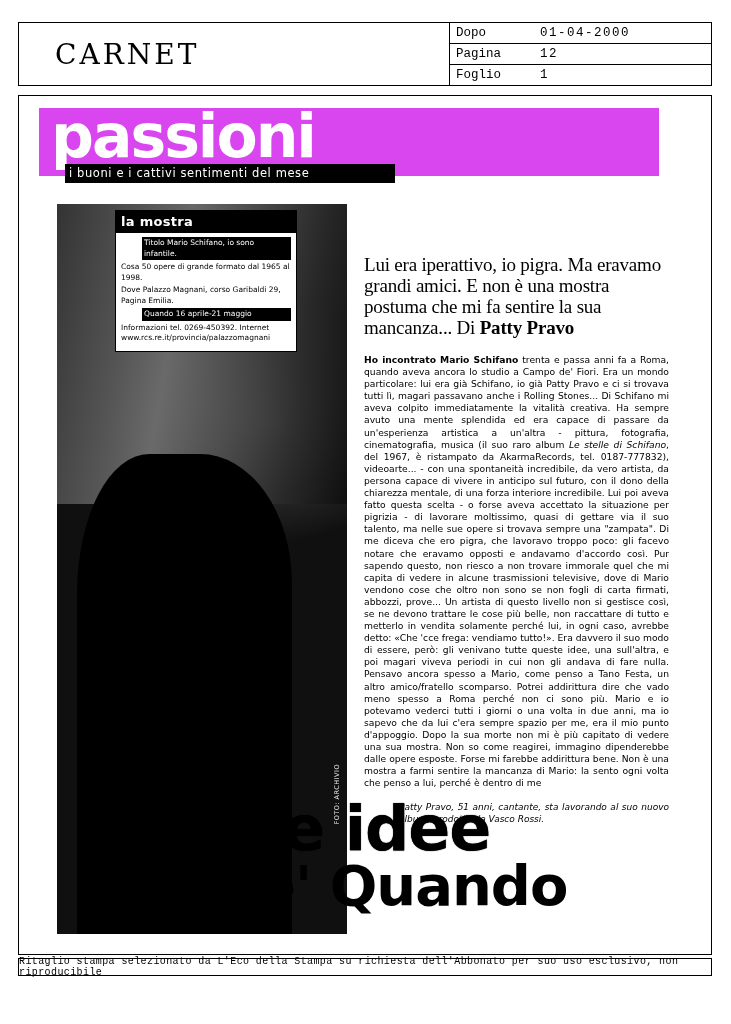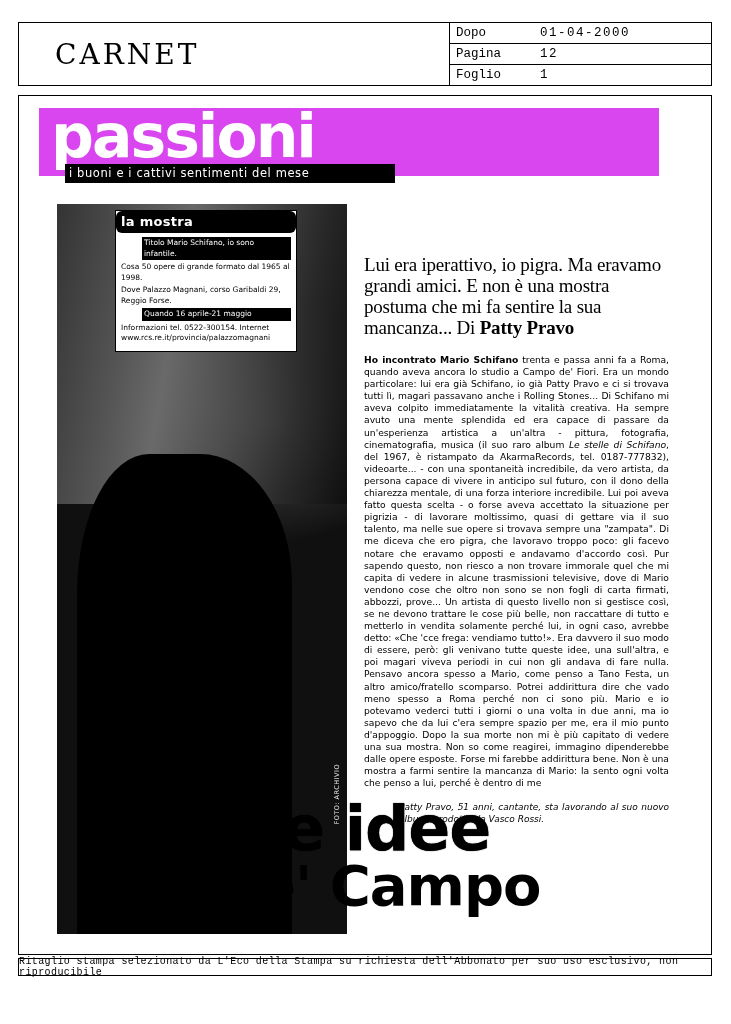--- a/index.html
+++ b/index.html
@@ -160,21 +160,20 @@
     box-sizing: border-box;
   }
   .mostra-title {
     background: #000;
     color: #fff;
     font-family: "DejaVu Sans", sans-serif;
     font-weight: bold;
     font-size: 13px;
     padding: 3px 5px 4px 5px;
     letter-spacing: .3px;
-    border-radius: 6px;
   }
   .mostra-body {
     padding: 4px 5px 5px 5px;
     font-size: 7.5px;
     line-height: 10.5px;
     font-family: "DejaVu Sans", sans-serif;
   }
   .mostra-line { margin-bottom: 2px; }
   .mostra-line.inv { background:#000; color:#fff; padding:1px 2px; display:block;margin-left:21px; }
 
@@ -304,30 +303,30 @@
       <div class="photo-wall"></div>
       <div class="photo-figure"></div>
       <div class="photo-head"></div>
       <div class="photo-credit">FOTO: ARCHIVIO</div>
 
       <div class="mostra">
         <div class="mostra-title">la mostra</div>
         <div class="mostra-body">
           <div class="mostra-line inv">Titolo Mario Schifano, io sono infantile.</div>
           <div class="mostra-line">Cosa 50 opere di grande formato dal 1965 al 1998.</div>
-          <div class="mostra-line">Dove Palazzo Magnani, corso Garibaldi 29, Reggio Forse.</div>
+          <div class="mostra-line">Dove Palazzo Magnani, corso Garibaldi 29, Pagina Emilia.</div>
           <div class="mostra-line inv">Quando 16 aprile-21 maggio</div>
-          <div class="mostra-line">Informazioni  tel. 0522-300154. Internet www.rcs.re.it/provincia/palazzomagnani</div>
+          <div class="mostra-line">Informazioni  tel. 0269-450392. Internet www.rcs.re.it/provincia/palazzomagnani</div>
         </div>
       </div>
     </div>
 
     <div class="bigtitle">
       <div class="bigtitle-1">Le mie idee</div>
-      <div class="bigtitle-2">de' Campo</div>
+      <div class="bigtitle-2">de' Quando</div>
     </div>
 
     <div class="article">
       <div class="kicker">
         <span>Lui era iperattivo, io pigra. Ma eravamo grandi amici. E non è una mostra postuma che mi fa sentire la sua mancanza... Di </span><b>Patty Pravo</b>
       </div>
       <div class="body-text">
         <b>Ho incontrato Mario Schifano</b><span> trenta e passa anni fa a Roma, quando aveva ancora lo studio a Campo de' Fiori. Era un mondo particolare: lui era già Schifano, io già Patty Pravo e ci si trovava tutti lì, magari passavano anche i Rolling Stones... Di Schifano mi aveva colpito immediatamente la vitalità creativa. Ha sempre avuto una mente splendida ed era capace di passare da un'esperienza artistica a un'altra - pittura, fotografia, cinematografia, musica (il suo raro album </span><i>Le stelle di Schifano</i><span>, del 1967, è ristampato da AkarmaRecords, tel. 0187-777832), videoarte... - con una spontaneità incredibile, da vero artista, da persona capace di vivere in anticipo sul futuro, con il dono della chiarezza mentale, di una forza interiore incredibile. Lui poi aveva fatto questa scelta - o forse aveva accettato la situazione per pigrizia - di lavorare moltissimo, quasi di gettare via il suo talento, ma nelle sue opere si trovava sempre una "zampata". Di me diceva che ero pigra, che lavoravo troppo poco: gli facevo notare che eravamo opposti e andavamo d'accordo così. Pur sapendo questo, non riesco a non trovare immorale quel che mi capita di vedere in alcune trasmissioni televisive, dove di Mario vendono cose che oltro non sono se non fogli di carta firmati, abbozzi, prove... Un artista di questo livello non si gestisce così, se ne devono trattare le cose più belle, non raccattare di tutto e metterlo in vendita solamente perché lui, in ogni caso, avrebbe detto: «Che 'cce frega: vendiamo tutto!». Era davvero il suo modo di essere, però: gli venivano tutte queste idee, una sull'altra, e poi magari viveva periodi in cui non gli andava di fare nulla. Pensavo ancora spesso a Mario, come penso a Tano Festa, un altro amico/fratello scomparso. Potrei addirittura dire che vado meno spesso a Roma perché non ci sono più. Mario e io potevamo vederci tutti i giorni o una volta in due anni, ma io sapevo che da lui c'era sempre spazio per me, era il mio punto d'appoggio. Dopo la sua morte non mi è più capitato di vedere una sua mostra. Non so come reagirei, immagino dipenderebbe dalle opere esposte. Forse mi farebbe addirittura bene. Non è una mostra a farmi sentire la mancanza di Mario: la sento ogni volta che penso a lui, perché è dentro di me</span>
       </div>
       <div class="bio">Patty Pravo, 51 anni, cantante, sta lavorando al suo nuovo album, prodotto da Vasco Rossi.</div>

